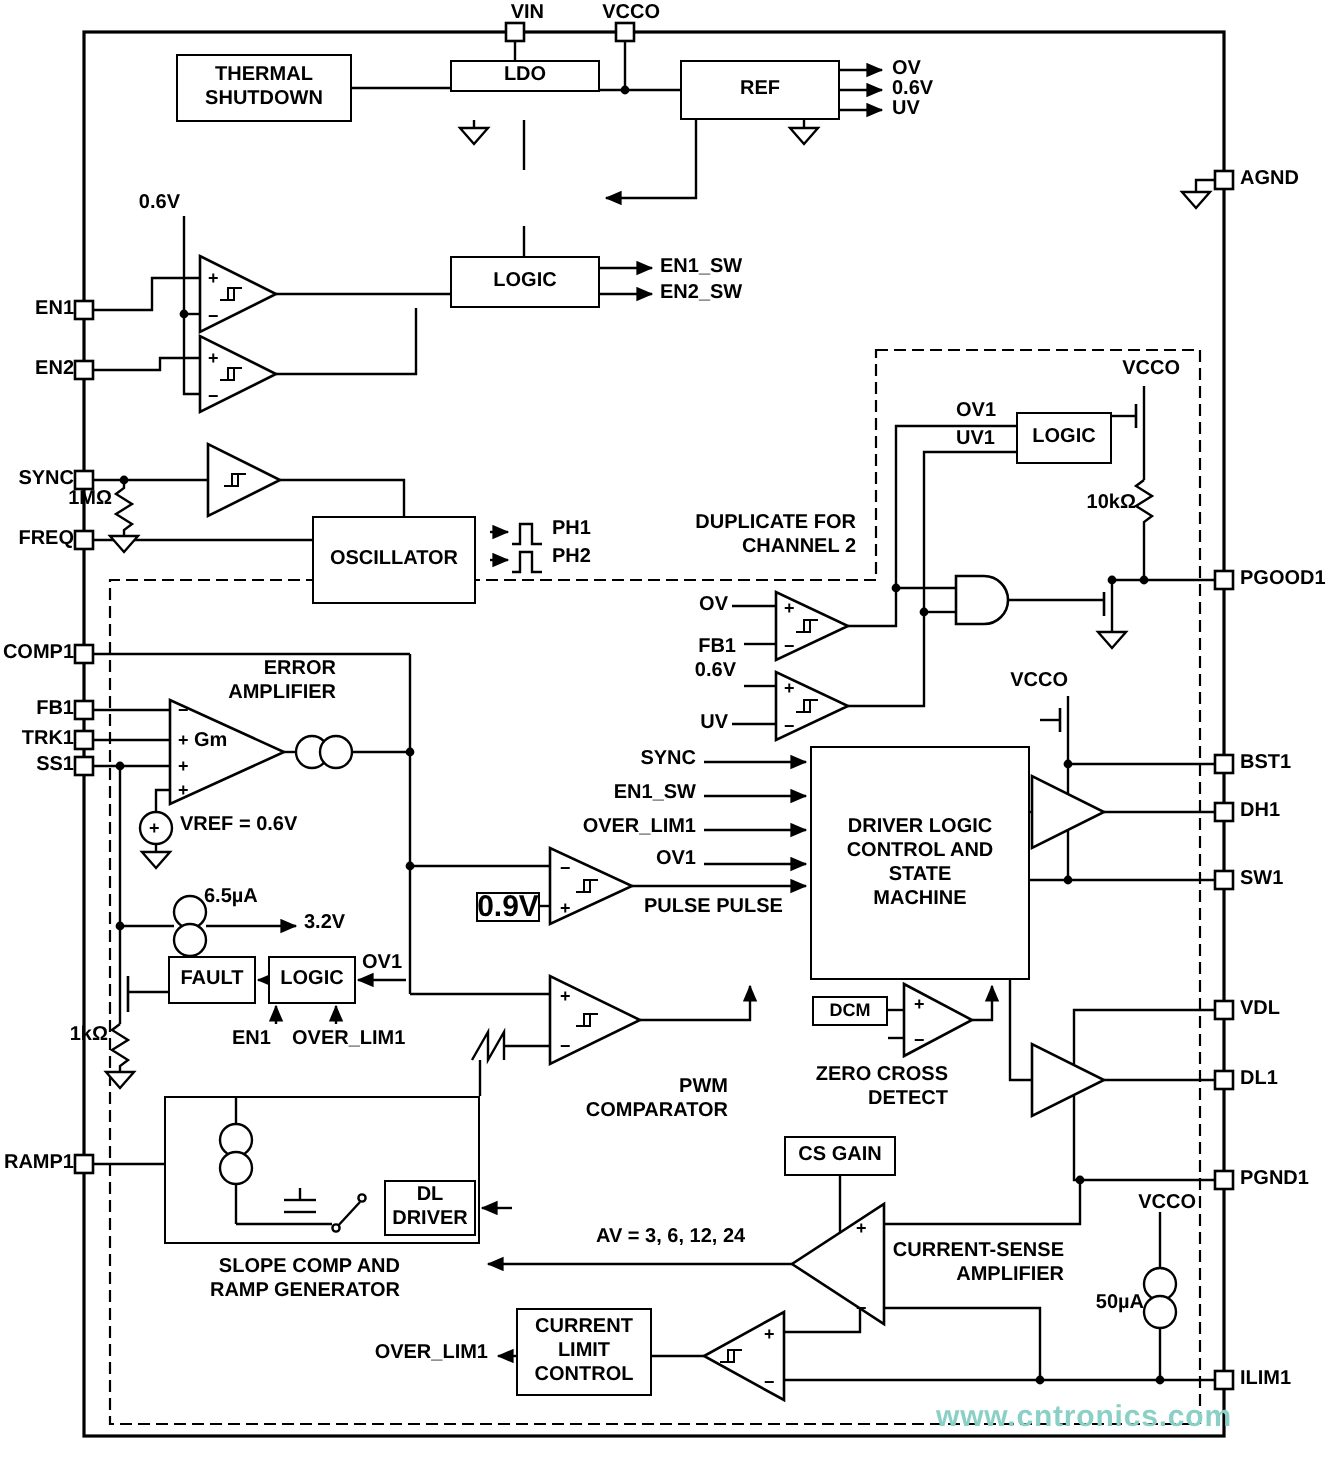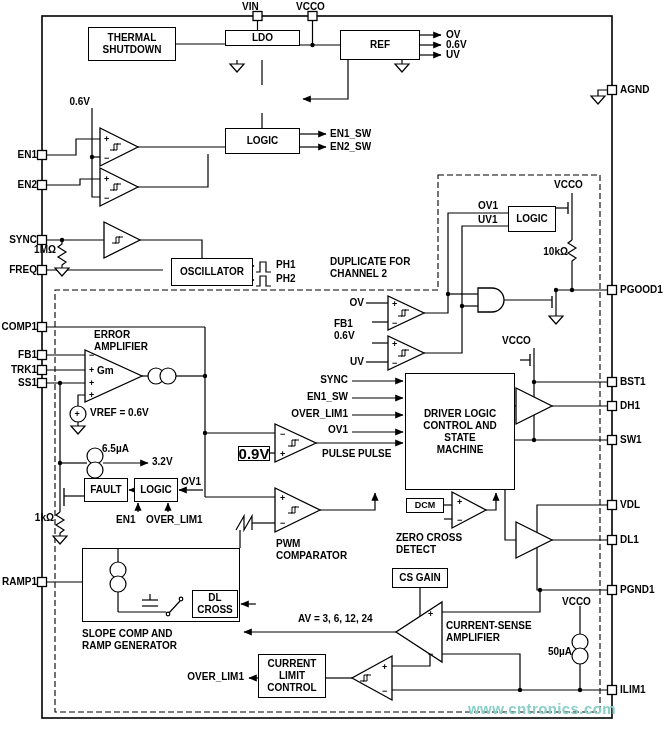--- a/index.html
+++ b/index.html
@@ -3,21 +3,21 @@
 <meta charset="utf-8">
 <title>Diagram</title>
 <style>
   html,body{margin:0;padding:0;background:#fff;}
   #stage{position:relative;width:666px;height:731px;background:#fff;overflow:hidden;
          font-family:"Liberation Sans",sans-serif;}
   #schem{position:absolute;left:0;top:0;z-index:1;}
   .lbl{position:absolute;z-index:2;font:bold 10px "Liberation Sans",sans-serif;color:#000;
        white-space:pre-line;line-height:1.15;}
   .rt{text-align:right;}
-  .ctr{text-align:left;}
+  .ctr{text-align:right;}
   .box{position:absolute;z-index:2;border:1.4px solid #000;background:#fff;box-sizing:border-box;
        display:flex;align-items:center;justify-content:center;text-align:center;
        font:bold 10px "Liberation Sans",sans-serif;white-space:pre-line;line-height:1.2;color:#000;}
   .nobg{background:transparent;}
   .wm{position:absolute;z-index:3;font:bold 15px "Liberation Sans",sans-serif;color:#8BD0C6;
       letter-spacing:0.4px;}
   .sgn{font:bold 9px "Liberation Sans",sans-serif;fill:#000;}
 </style>
 </head>
 <body>
@@ -314,34 +314,34 @@
 <div class="lbl" style="left:620px;top:499px">VDL</div>
 <div class="lbl" style="left:620px;top:534px">DL1</div>
 <div class="lbl" style="left:620px;top:584px">PGND1</div>
 <div class="lbl" style="left:620px;top:684px">ILIM1</div>
 
 <div class="box" style="left:88px;top:27px;width:88px;height:34px">THERMAL
 SHUTDOWN</div>
 <div class="box" style="left:225px;top:30px;width:75px;height:16px">LDO</div>
 <div class="box" style="left:340px;top:30px;width:80px;height:30px">REF</div>
 <div class="box" style="left:225px;top:128px;width:75px;height:26px">LOGIC</div>
-<div class="box" style="left:171px;top:258px;width:82px;height:28px">OSCILLATOR</div>
+<div class="box" style="left:156px;top:258px;width:82px;height:44px">OSCILLATOR</div>
 <div class="box" style="left:508px;top:206px;width:48px;height:26px">LOGIC</div>
 <div class="box" style="left:238px;top:446px;width:32px;height:15px;font-size:15px">0.9V</div>
 <div class="box" style="left:84px;top:478px;width:44px;height:24px">FAULT</div>
 <div class="box" style="left:134px;top:478px;width:44px;height:24px">LOGIC</div>
 <div class="box" style="left:405px;top:373px;width:110px;height:117px">DRIVER LOGIC
 CONTROL AND
 STATE
 MACHINE</div>
 <div class="box" style="left:406px;top:498px;width:38px;height:15px;font-size:9px">DCM</div>
 <div class="box" style="left:392px;top:568px;width:56px;height:20px">CS GAIN</div>
 <div class="box nobg" style="left:82px;top:548px;width:158px;height:74px"></div>
 <div class="box" style="left:192px;top:590px;width:46px;height:28px">DL
-CROSS</div>
+DRIVER</div>
 <div class="box" style="left:258px;top:654px;width:68px;height:44px">CURRENT
 LIMIT
 CONTROL</div>
 
 <div class="lbl" style="left:446px;top:29px">OV</div>
 <div class="lbl" style="left:446px;top:39px">0.6V</div>
 <div class="lbl" style="left:446px;top:49px">UV</div>
 <div class="lbl rt" style="left:62px;top:96px;width:28px">0.6V</div>
 <div class="lbl" style="left:330px;top:128px">EN1_SW</div>
 <div class="lbl" style="left:330px;top:141px">EN2_SW</div>

